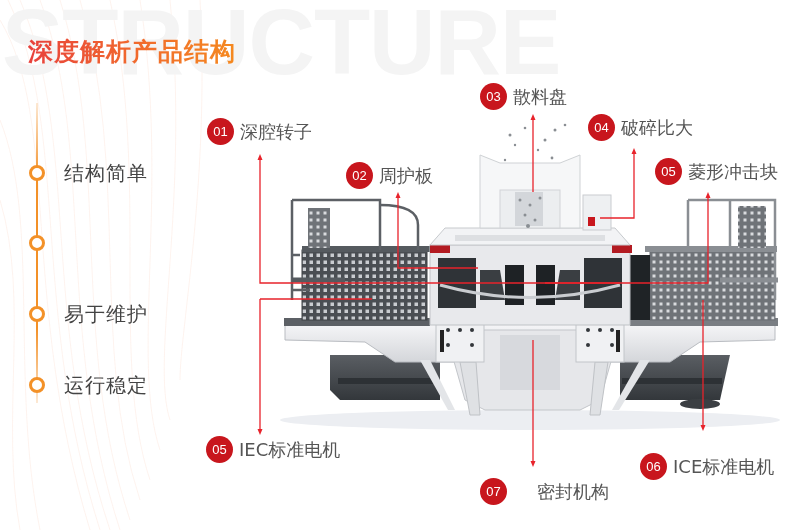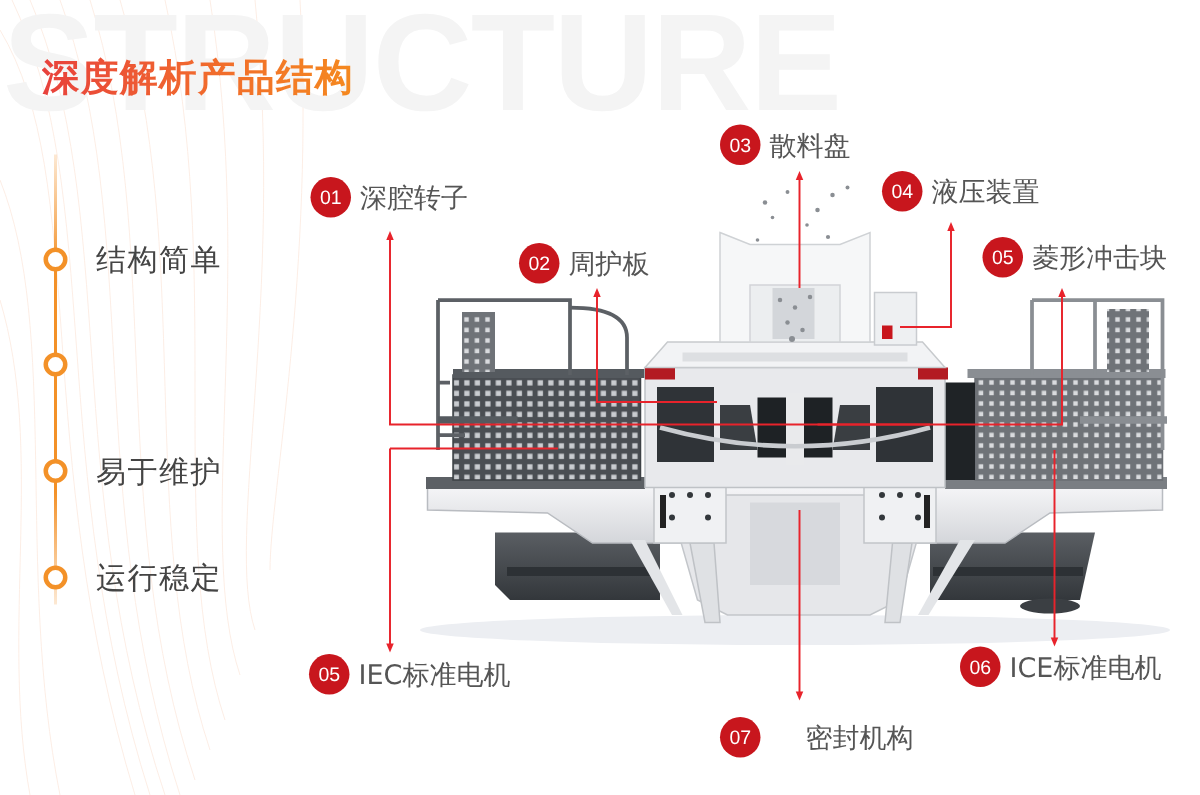--- a/index.html
+++ b/index.html
@@ -245,27 +245,27 @@
 <div class="callout" style="left:346px; top:162px;">
   <span class="badge">02</span>
   <span class="ctext">周护板</span>
 </div>
 <div class="callout" style="left:480px; top:83px;">
   <span class="badge">03</span>
   <span class="ctext">散料盘</span>
 </div>
 <div class="callout" style="left:588px; top:114px;">
   <span class="badge">04</span>
-  <span class="ctext">液压装置</span>
+  <span class="ctext">破碎比大</span>
 </div>
 <div class="callout" style="left:655px; top:158px;">
   <span class="badge">05</span>
   <span class="ctext">菱形冲击块</span>
 </div>
-<div class="callout" style="left:640px; top:431px;">
+<div class="callout" style="left:640px; top:453px;">
   <span class="badge">06</span>
   <span class="ctext">ICE标准电机</span>
 </div>
 <div class="callout" style="left:480px; top:478px;gap:24px;">
   <span class="badge">07</span>
   <span class="ctext">密封机构</span>
 </div>
 <div class="callout" style="left:206px; top:436px;">
   <span class="badge">05</span>
   <span class="ctext">IEC标准电机</span>

